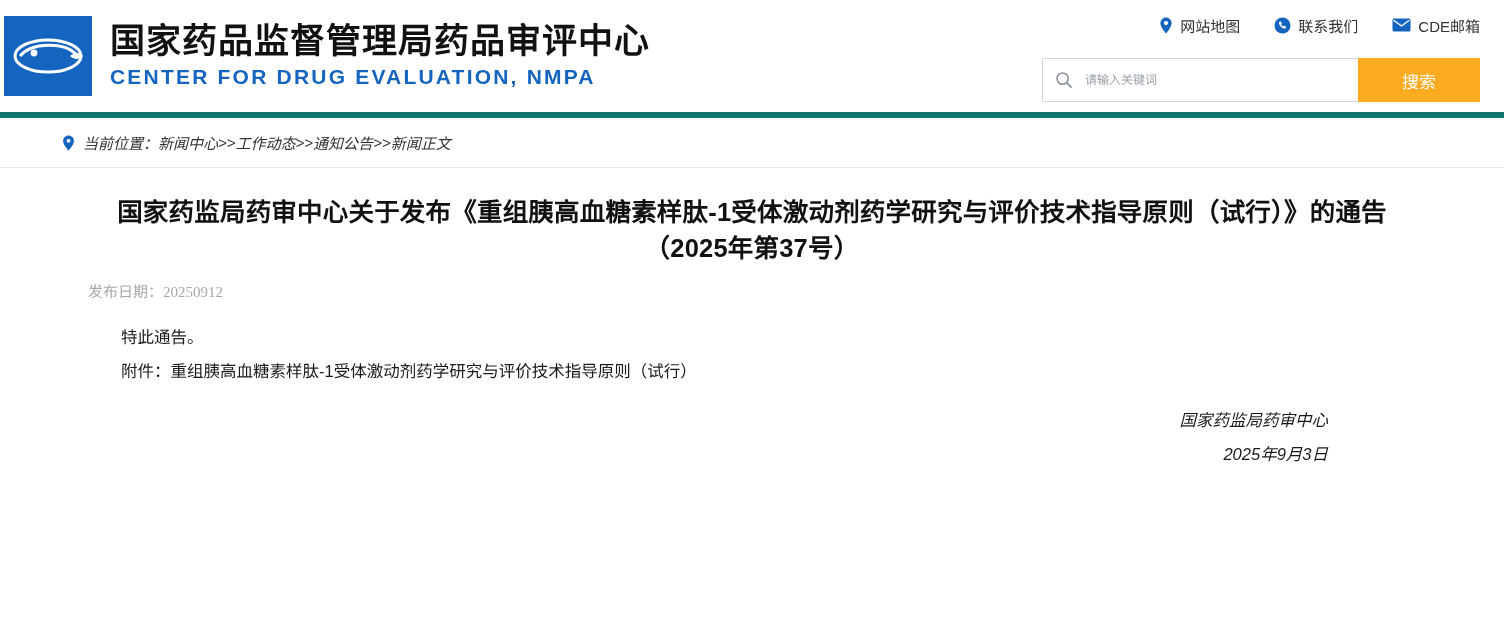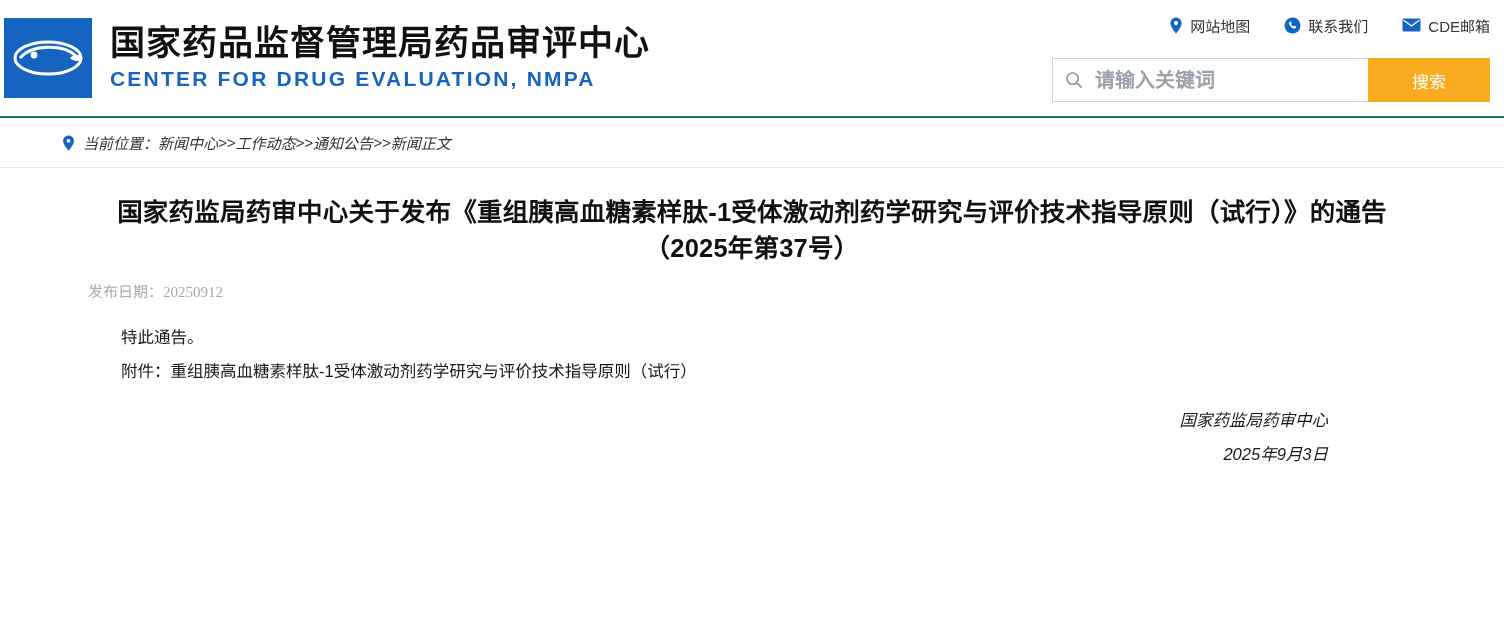--- a/index.html
+++ b/index.html
@@ -9,21 +9,21 @@
     background: #ffffff;
     font-family: "Liberation Sans", "DejaVu Sans", sans-serif;
     overflow: hidden;
   }
 
   
   .header {
     position: relative;
     height: 118px;
     background: #ffffff;
-    border-bottom: 2px solid #0f766e;
+    border-bottom: 6px solid #0f766e;
     display: flex;
     align-items: center;
   }
   .logo-block {
     display: flex;
     align-items: center;
     padding-left: 0;
   }
   .logo-mark {
     width: 88px; height: 80px;
@@ -47,21 +47,21 @@
     font-weight: bold;
     color: #1565c0;
     letter-spacing: 2.2px;
     line-height: 1.3;
     margin-top: 2px;
     white-space: nowrap;
   }
 
   .header-right {
     position: absolute;
-    right: 14px;
+    right: 24px;
     top: 8px;
     width: 520px;
   }
   .top-links {
     display: flex;
     justify-content: flex-end;
     gap: 34px;
     align-items: center;
     height: 34px;
   }
@@ -89,26 +89,25 @@
     border-right: none;
     display: flex;
     align-items: center;
     padding: 0 12px;
     background: #fff;
   }
   .search-box .mag { margin-right: 10px; display:flex; align-items:center; }
   .search-box input {
     border: none;
     outline: none;
-    font-size: 20px;
+    font-size: 12px;
     color: #333;
     width: 100%;
     font-family: "Liberation Sans", "DejaVu Sans", sans-serif;
     background: transparent;
-    font-weight: bold;
   }
   .search-box input::placeholder { color: #9aa1a9; }
   .search-btn {
     width: 122px; height: 44px;
     background: #fbab20;
     color: #ffffff;
     font-size: 17px;
     border: none;
     cursor: pointer;
     font-family: "Liberation Sans", "DejaVu Sans", sans-serif;

